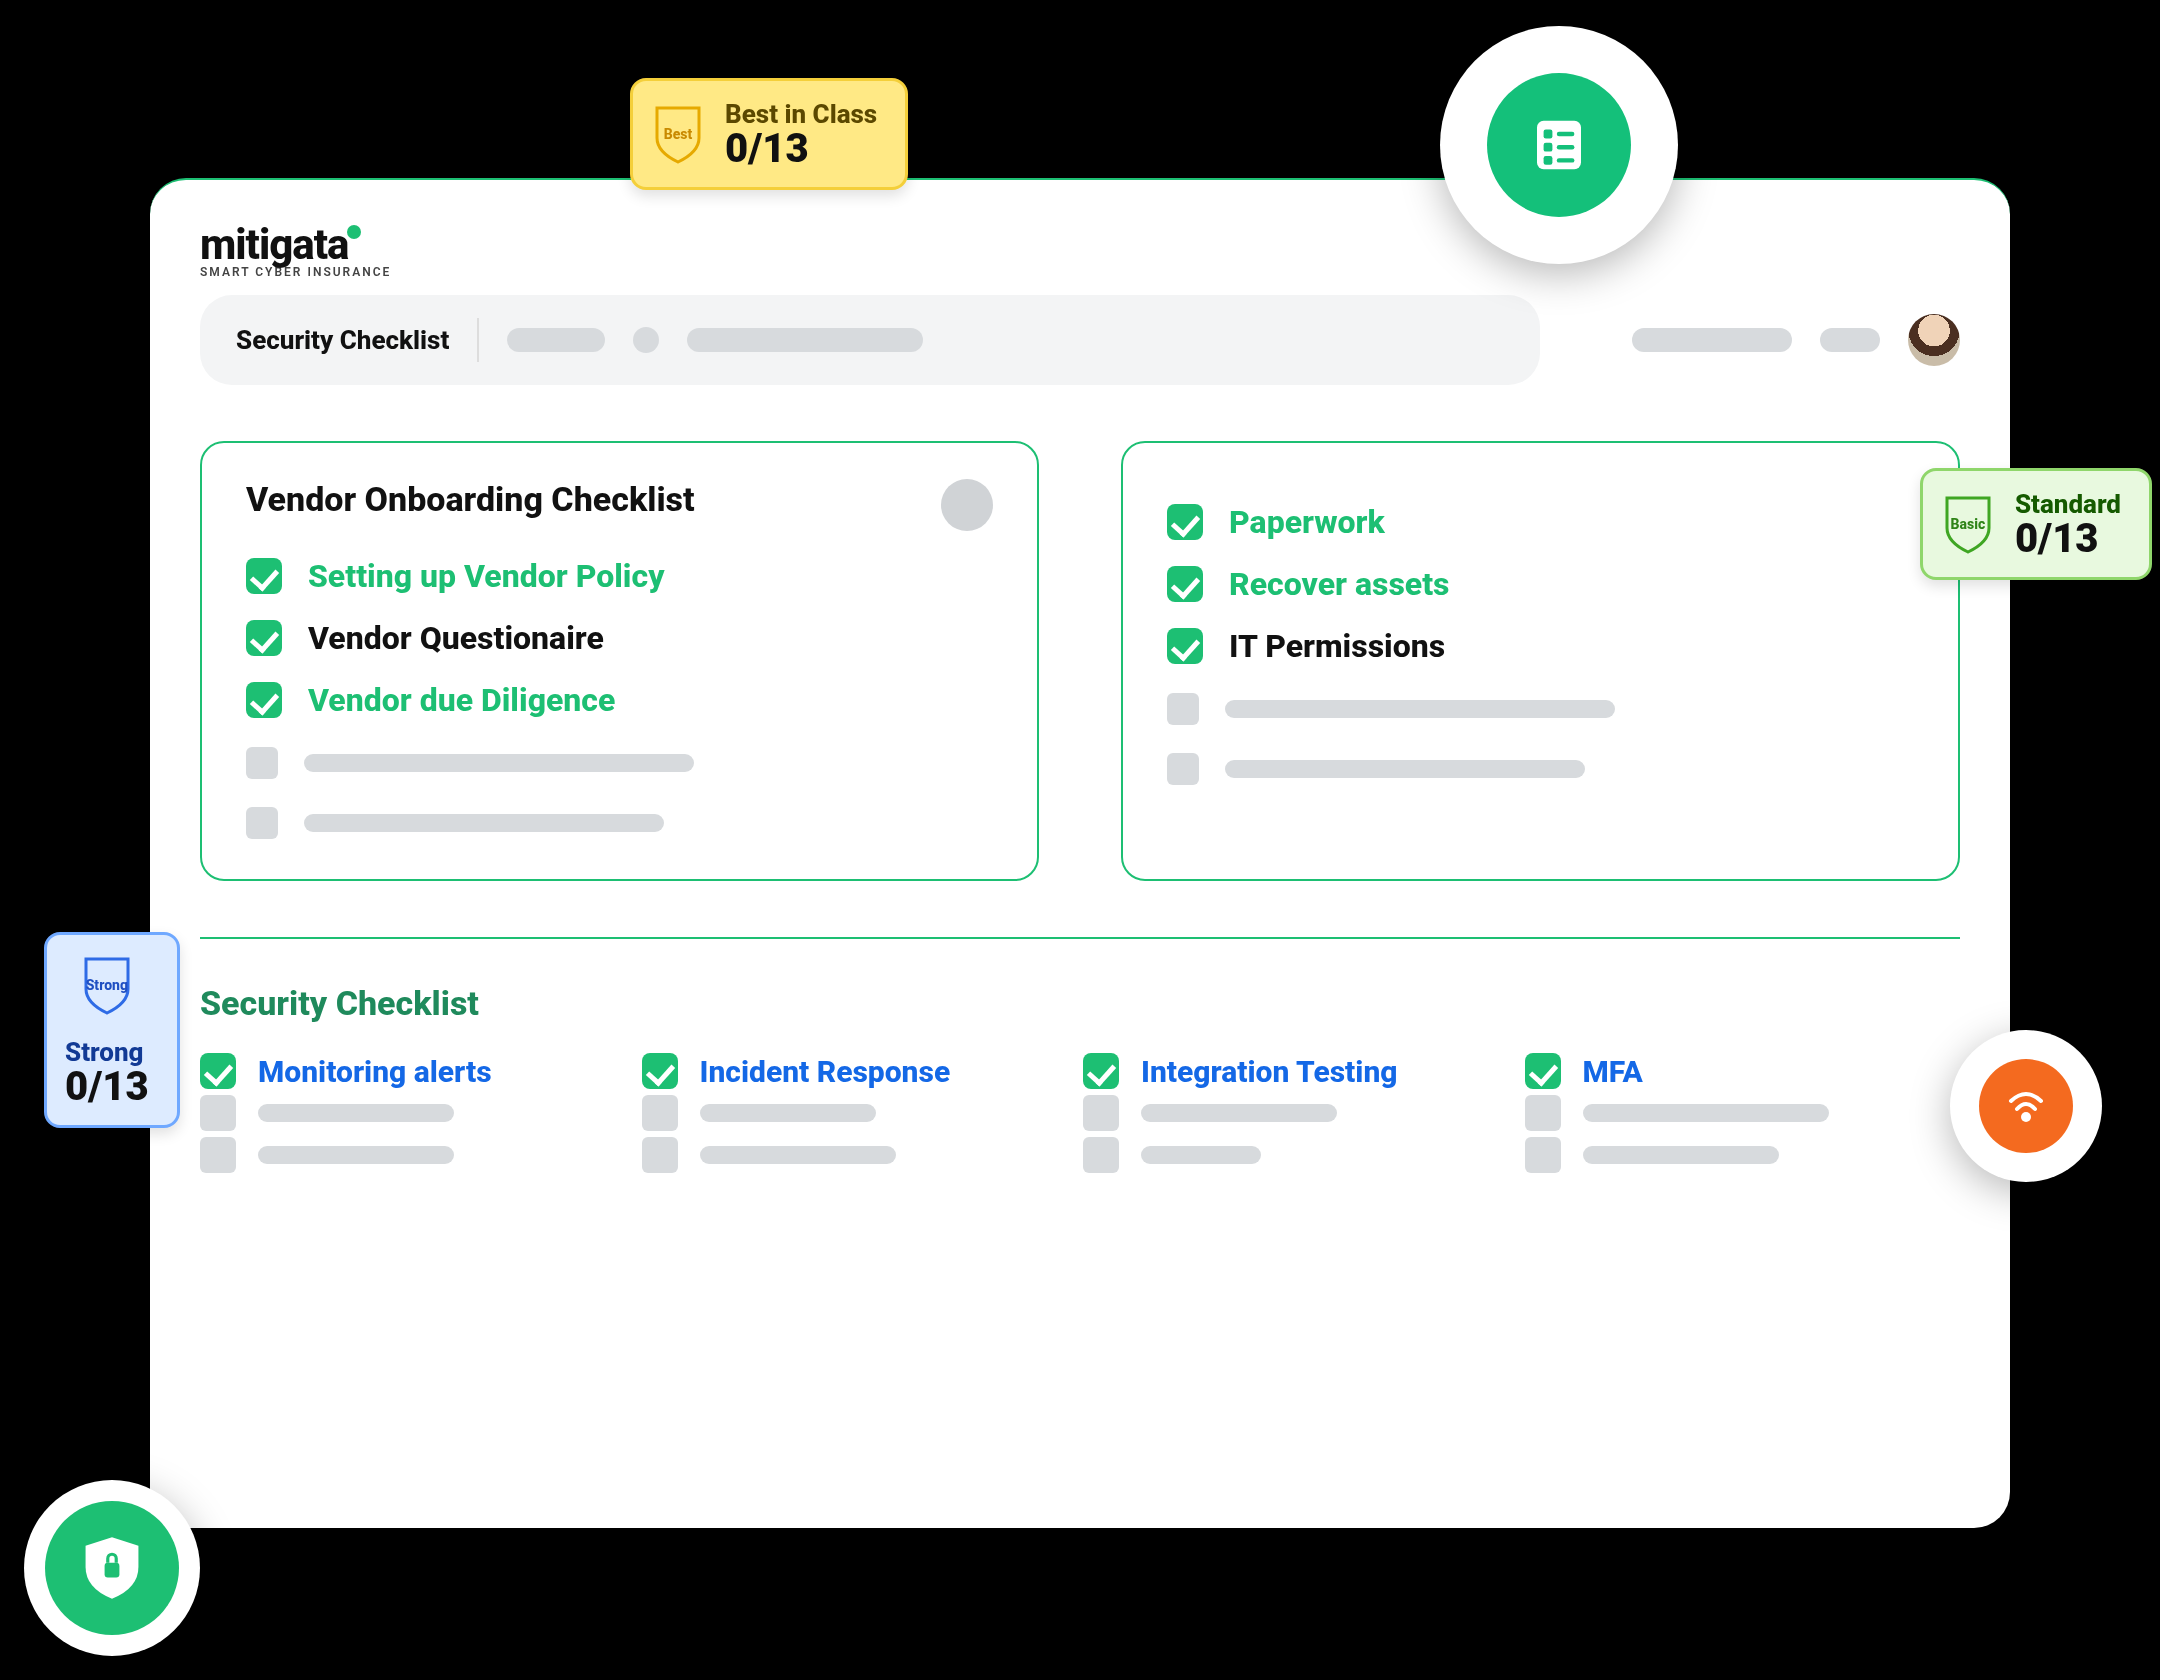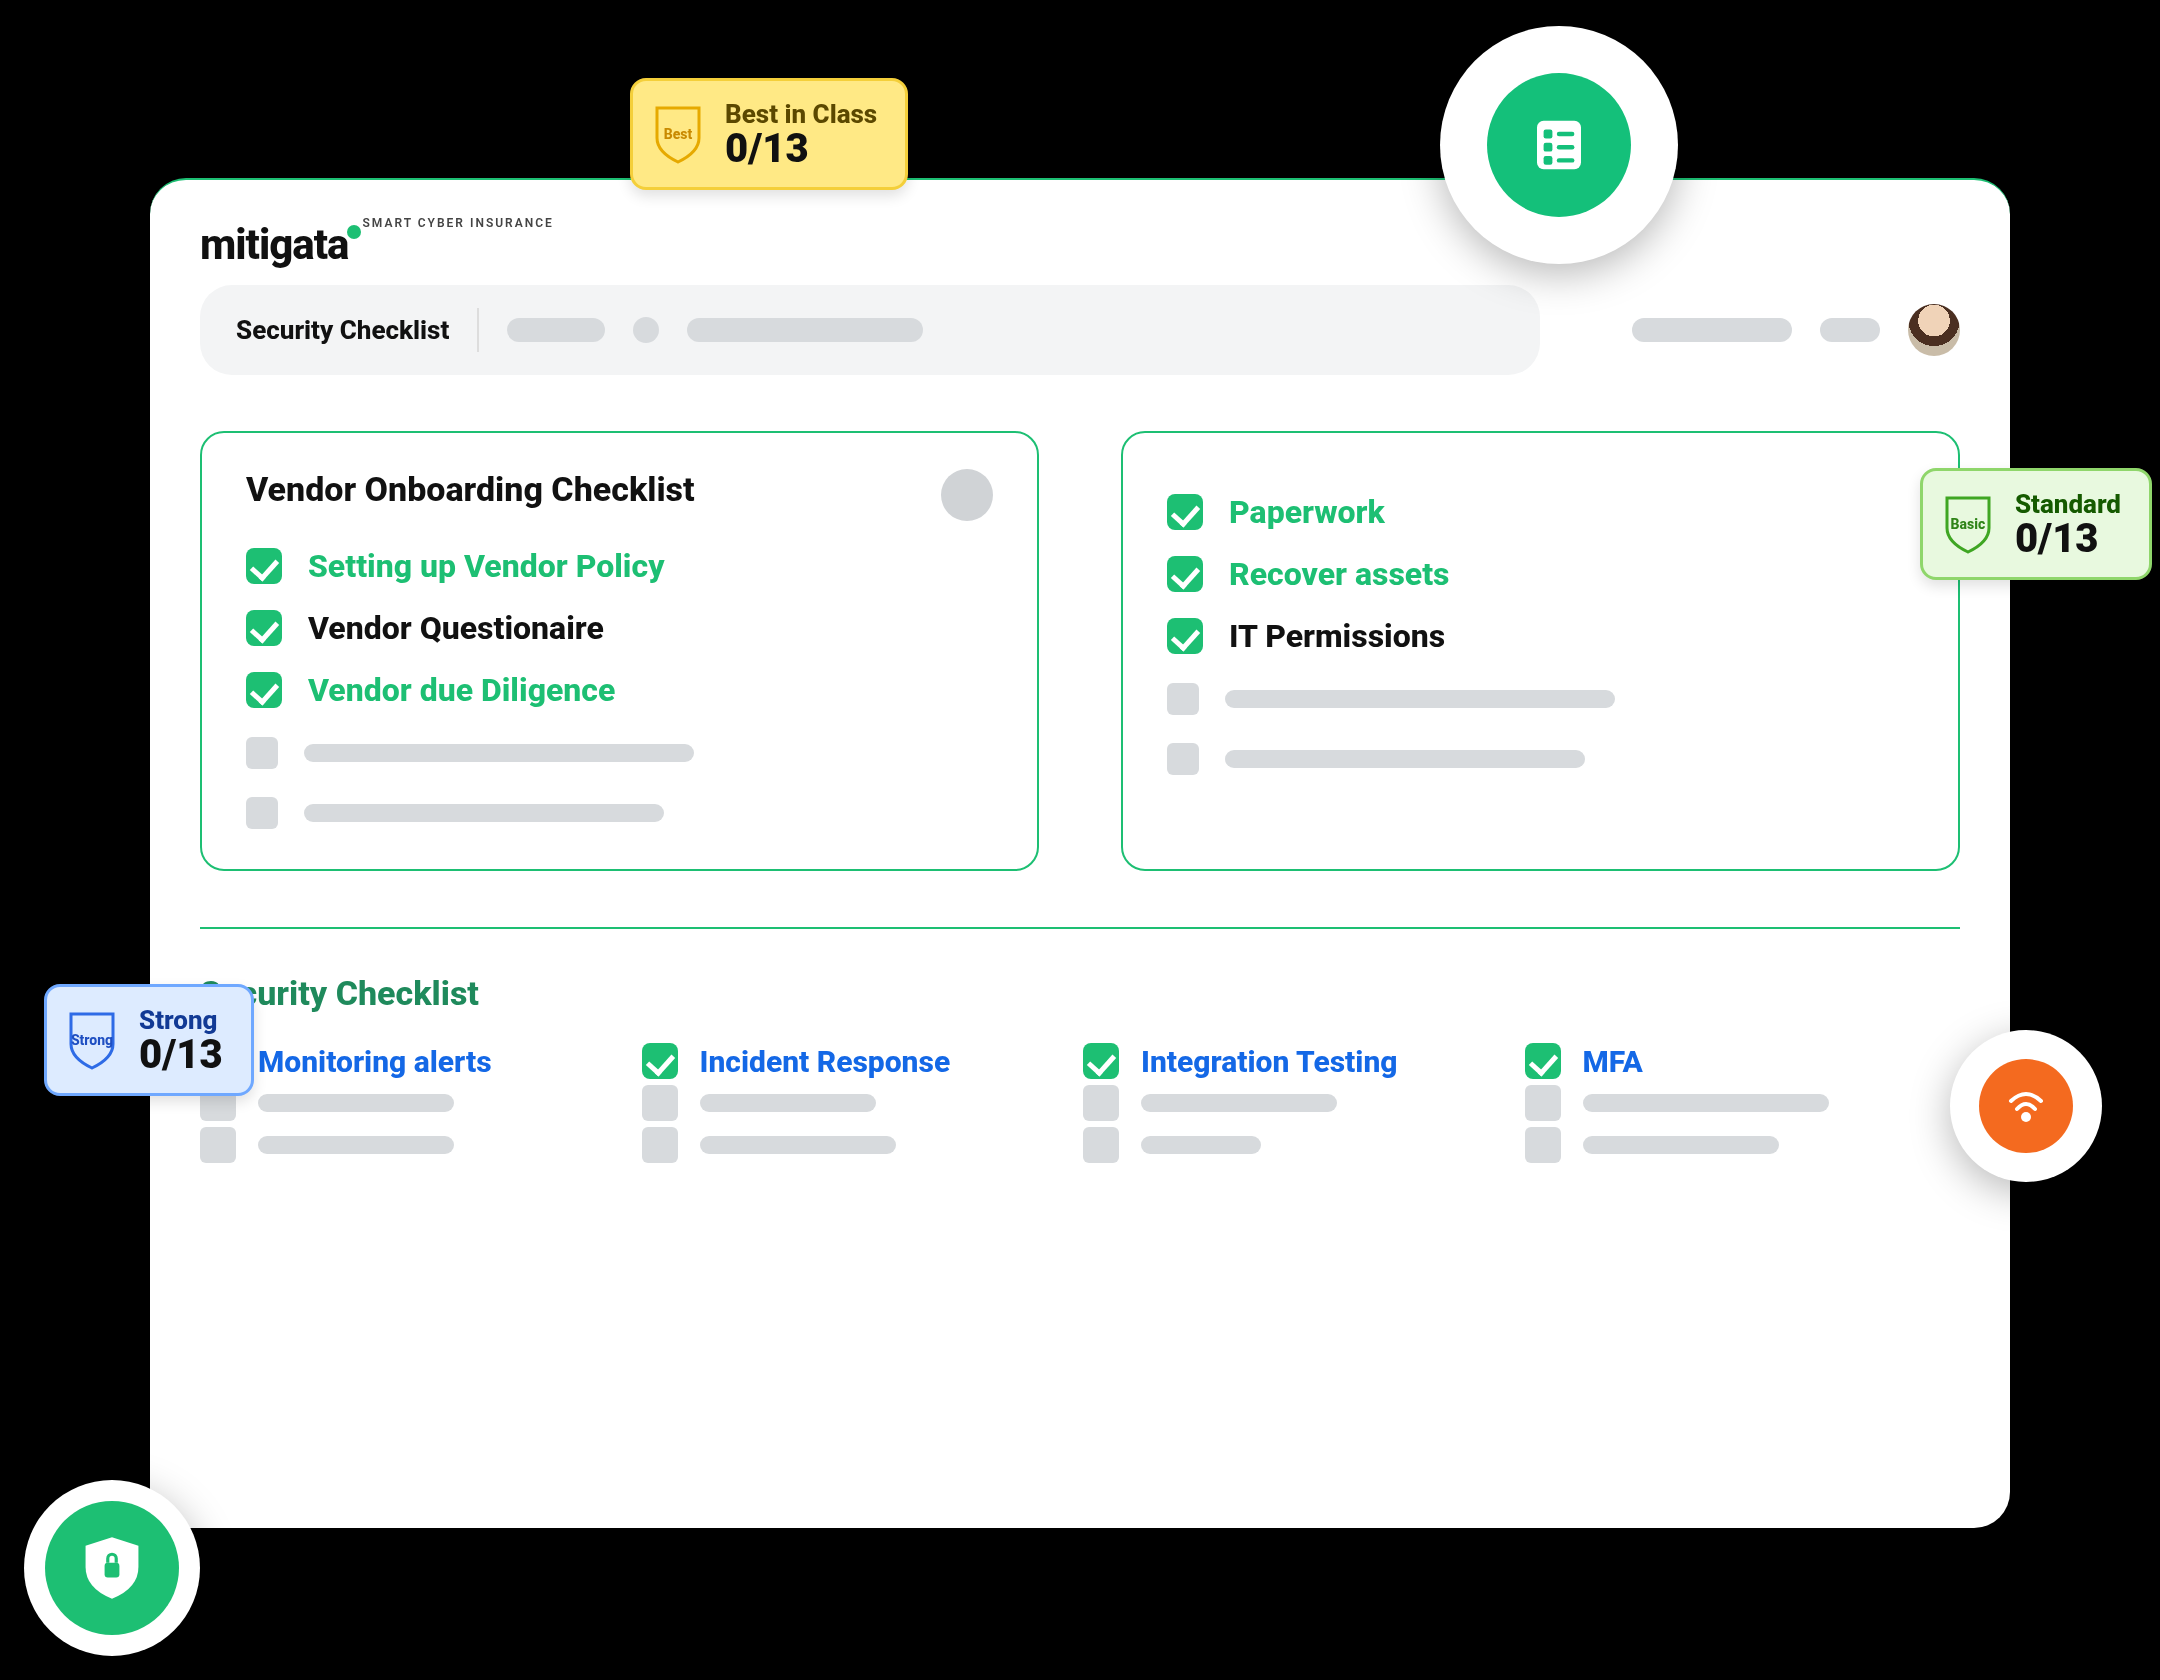--- a/index.html
+++ b/index.html
@@ -16,21 +16,21 @@
     left: 150px;
     top: 178px;
     width: 1860px;
     height: 1350px;
     background: #fff;
     border-radius: 36px;
     border-top: 2px solid #1DBF73;
     box-shadow: 0 20px 60px rgba(0,0,0,0.3);
     padding: 40px 50px;
   }
-  .logo-row { display:flex; flex-direction:row; align-items:flex-start; margin-bottom:16px; }
+  .logo-row { display:flex; flex-direction:column; align-items:flex-start; margin-bottom:16px; }
   .logo {
     font-size: 42px;
     font-weight: 800;
     color: #111;
     letter-spacing: -1px;
     position: relative;
   }
   .logo .dot {
     display:inline-block;
     width: 14px; height: 14px;
@@ -171,22 +171,22 @@
   .badge .meta .label { font-size:26px; font-weight:800; }
   .badge .meta .count { font-size:40px; font-weight:900; color:#111; line-height:1; }
   .badge.best {
     left:630px; top:78px;
     background:#FFE985; border-color:#F4CF3A;
   }
   .badge.best .shield svg path { fill:none; stroke:#E6A900; stroke-width:3; }
   .badge.best .shield span { color:#C98A00; }
   .badge.best .label { color:#5b4800; }
   .badge.strong {
-    left:44px; top:984px;
-    background:#DDEBFF; border-color:#6FA8FF;
+    left:44px; top:932px;
+    background:#DDEBFF; border-color:#6FA8FF;flex-direction:column;
   }
   .badge.strong .shield svg path { fill:none; stroke:#2E6BE6; stroke-width:3; }
   .badge.strong .shield span { color:#1f4fc2; }
   .badge.strong .label { color:#123a95; }
   .badge.standard {
     right:8px; top:468px;
     background:#E8F9DF; border-color:#8FD66B;
   }
   .badge.standard .shield svg path { fill:none; stroke:#3FA623; stroke-width:3; }
   .badge.standard .shield span { color:#2F8418; }

